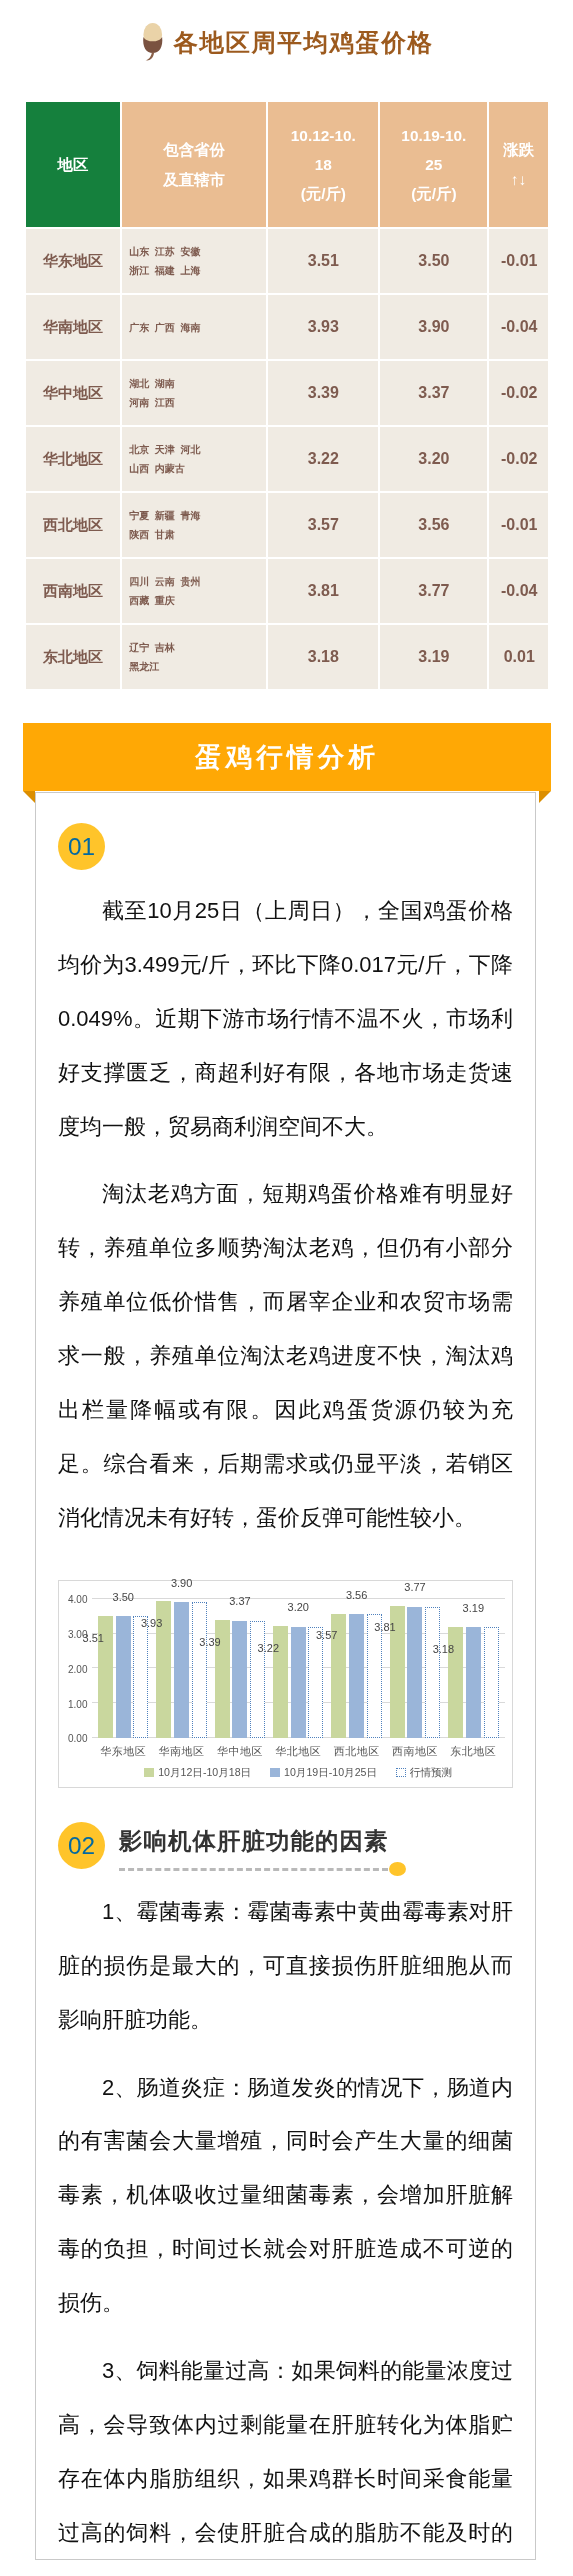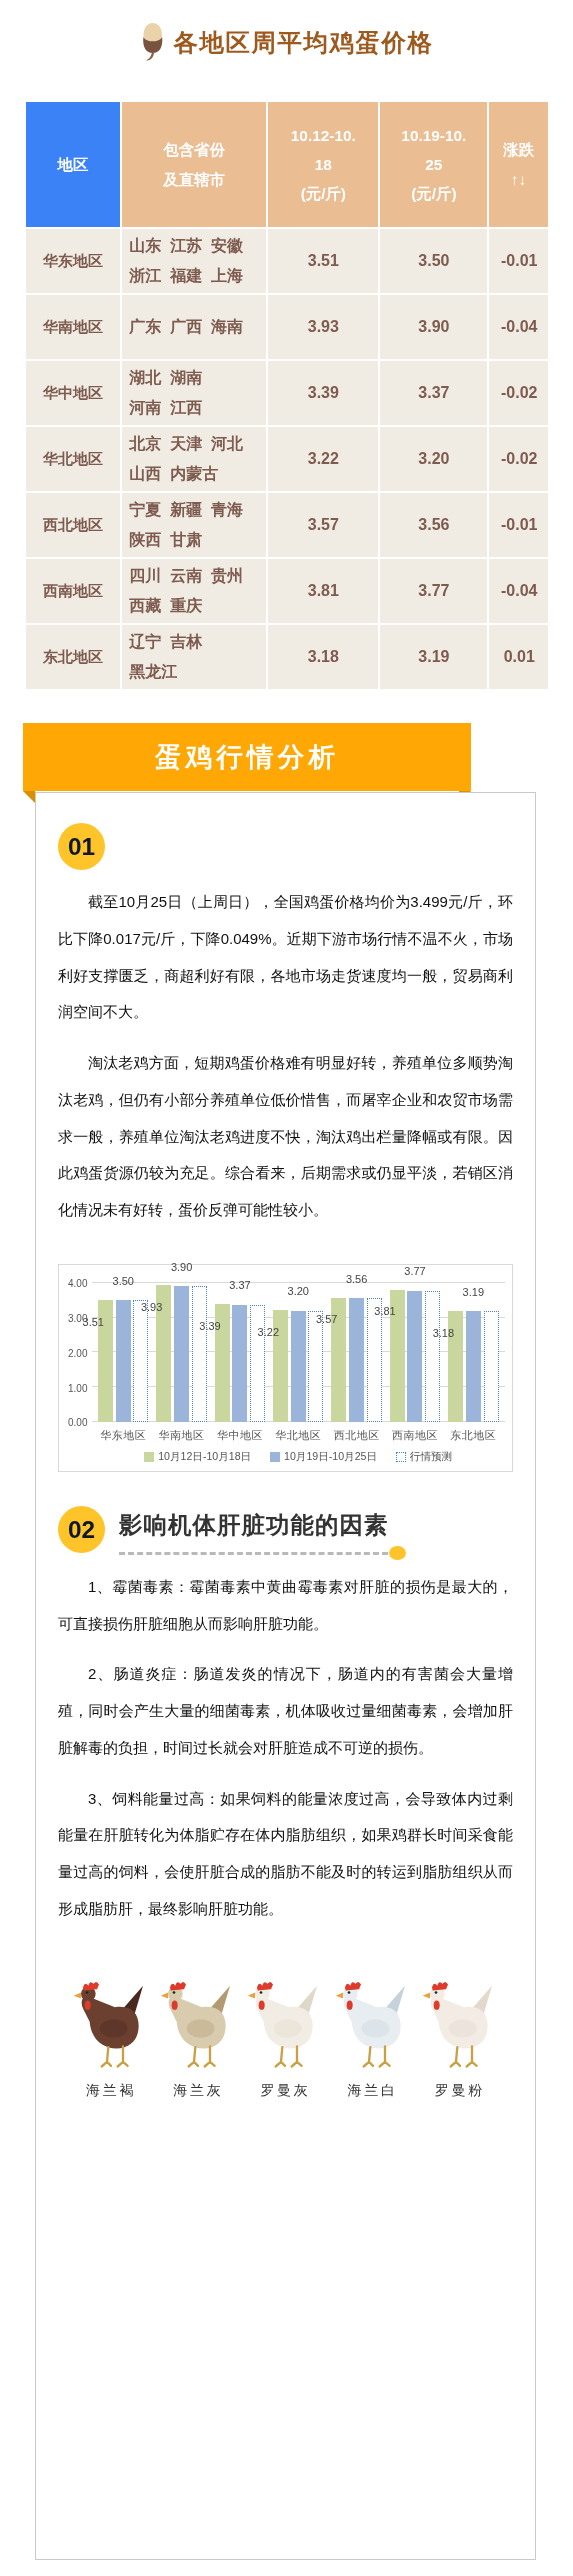--- a/index.html
+++ b/index.html
@@ -7,51 +7,51 @@
     width:573px;height:2576px;position:relative;background:#ffffff;
     font-family:"Liberation Sans","DejaVu Sans",sans-serif;overflow:hidden;
   }
   
   .title-row{position:absolute;top:20px;left:0;width:573px;display:flex;justify-content:center;align-items:center;gap:8.5px;}
   .page-title{font-size:24.4px;font-weight:bold;color:#9C5A1E;letter-spacing:1.6px;}
   
   table.price{position:absolute;left:24px;top:100px;width:526px;border-collapse:separate;border-spacing:2.7px;table-layout:fixed;}
   table.price td,table.price th{vertical-align:middle;box-sizing:border-box;}
   th.h{color:#fff;font-weight:bold;font-size:15.4px;text-align:center;line-height:1.9;height:125px;}
-  th.h-region{background:#3b82f6;}
+  th.h-region{background:#15803d;}
   th.h-tan{background:#EABD92;}
   tr.data-row{height:64px;}
   tr.data-row td{background:#F0EBE3;color:#7E5B4F;font-weight:bold;}
   td.c-region{font-size:15px;text-align:center;}
-  td.c-prov{font-size:16px;text-align:left;padding-left:7.4px;line-height:1.9;}
+  td.c-prov{font-size:10px;text-align:left;padding-left:7.4px;line-height:1.9;}
   td.c-num{font-size:16px;text-align:center;}
   td.c-chg{font-size:16px;text-align:center;padding-left:2.1px;}
   .pre{white-space:pre-wrap;}
   
-  .banner{position:absolute;left:23px;top:723px;width:448px;height:68px;background:#FFA805;
+  .banner{position:absolute;left:23px;top:723px;width:528px;height:68px;background:#FFA805;
     display:flex;align-items:center;justify-content:center;}
   .banner-title{color:#fff;font-size:26.5px;font-weight:bold;letter-spacing:4.2px;}
   .banner::before{content:"";position:absolute;left:0;top:100%;width:0;height:0;
     border-top:12.2px solid #DB8E00;border-left:12.2px solid transparent;}
   .banner::after{content:"";position:absolute;right:0;top:100%;width:0;height:0;
     border-top:12.2px solid #DB8E00;border-right:12.2px solid transparent;}
   
   .card{position:absolute;left:35px;top:792px;width:501px;height:1768px;background:#fff;
     border:1.1px solid #C9C9C9;box-sizing:border-box;padding:30px 22px 0 22px;overflow:hidden;}
   
   .section-head{display:flex;align-items:flex-start;gap:14px;position:relative;}
   .num-circle{flex:0 0 auto;width:47px;height:47px;border-radius:50%;background:#FFC42A;
-    display:flex;align-items:center;justify-content:center;font-size:24.4px;font-weight:bold;color:#0f172a;text-align:right;}
+    display:flex;align-items:center;justify-content:center;font-size:24.4px;font-weight:normal;color:#0369a1;text-align:right;}
   .head-right{padding-top:3.2px;}
   .head-title{font-size:23.4px;font-weight:bold;color:#333;letter-spacing:1.1px;}
   .dash{margin-top:10.6px;border-top:3.7px dashed #B9B9B9;position:relative;height:0;}
   .dash-short{width:159px;}
   .dash-long{width:269px;}
   .dash .enddot{position:absolute;right:-18px;top:-9px;width:17px;height:14.3px;border-radius:50%;background:#FFC42A;}
-  .para{font-size:15px;line-height:2.45;color:#111;text-indent:2em;text-align:justify;margin:14px 0 0 0;}
+  .para{font-size:22px;line-height:2.45;color:#111;text-indent:2em;text-align:justify;margin:14px 0 0 0;}
   .para-block{margin-top:14px;}
   
   .chart{margin-top:35px;border:1.1px solid #D8D8D8;padding:18px 7.4px 7.4px 33px;position:relative;}
   .plot{position:relative;height:139px;}
   .gridline{position:absolute;left:0;right:0;height:0.5px;background:#D9D9D9;}
   .ytick{position:absolute;left:-31px;width:26.5px;text-align:right;font-size:10px;color:#555;}
   .bars{position:absolute;left:0;right:0;top:0;bottom:0;display:flex;justify-content:space-around;align-items:flex-end;padding:0 2.1px;}
   .bar-group{position:relative;width:56px;display:flex;justify-content:center;align-items:flex-end;gap:2.7px;}
   .bar{width:15px;}
   .bar-green{background:#C9D79E;}

